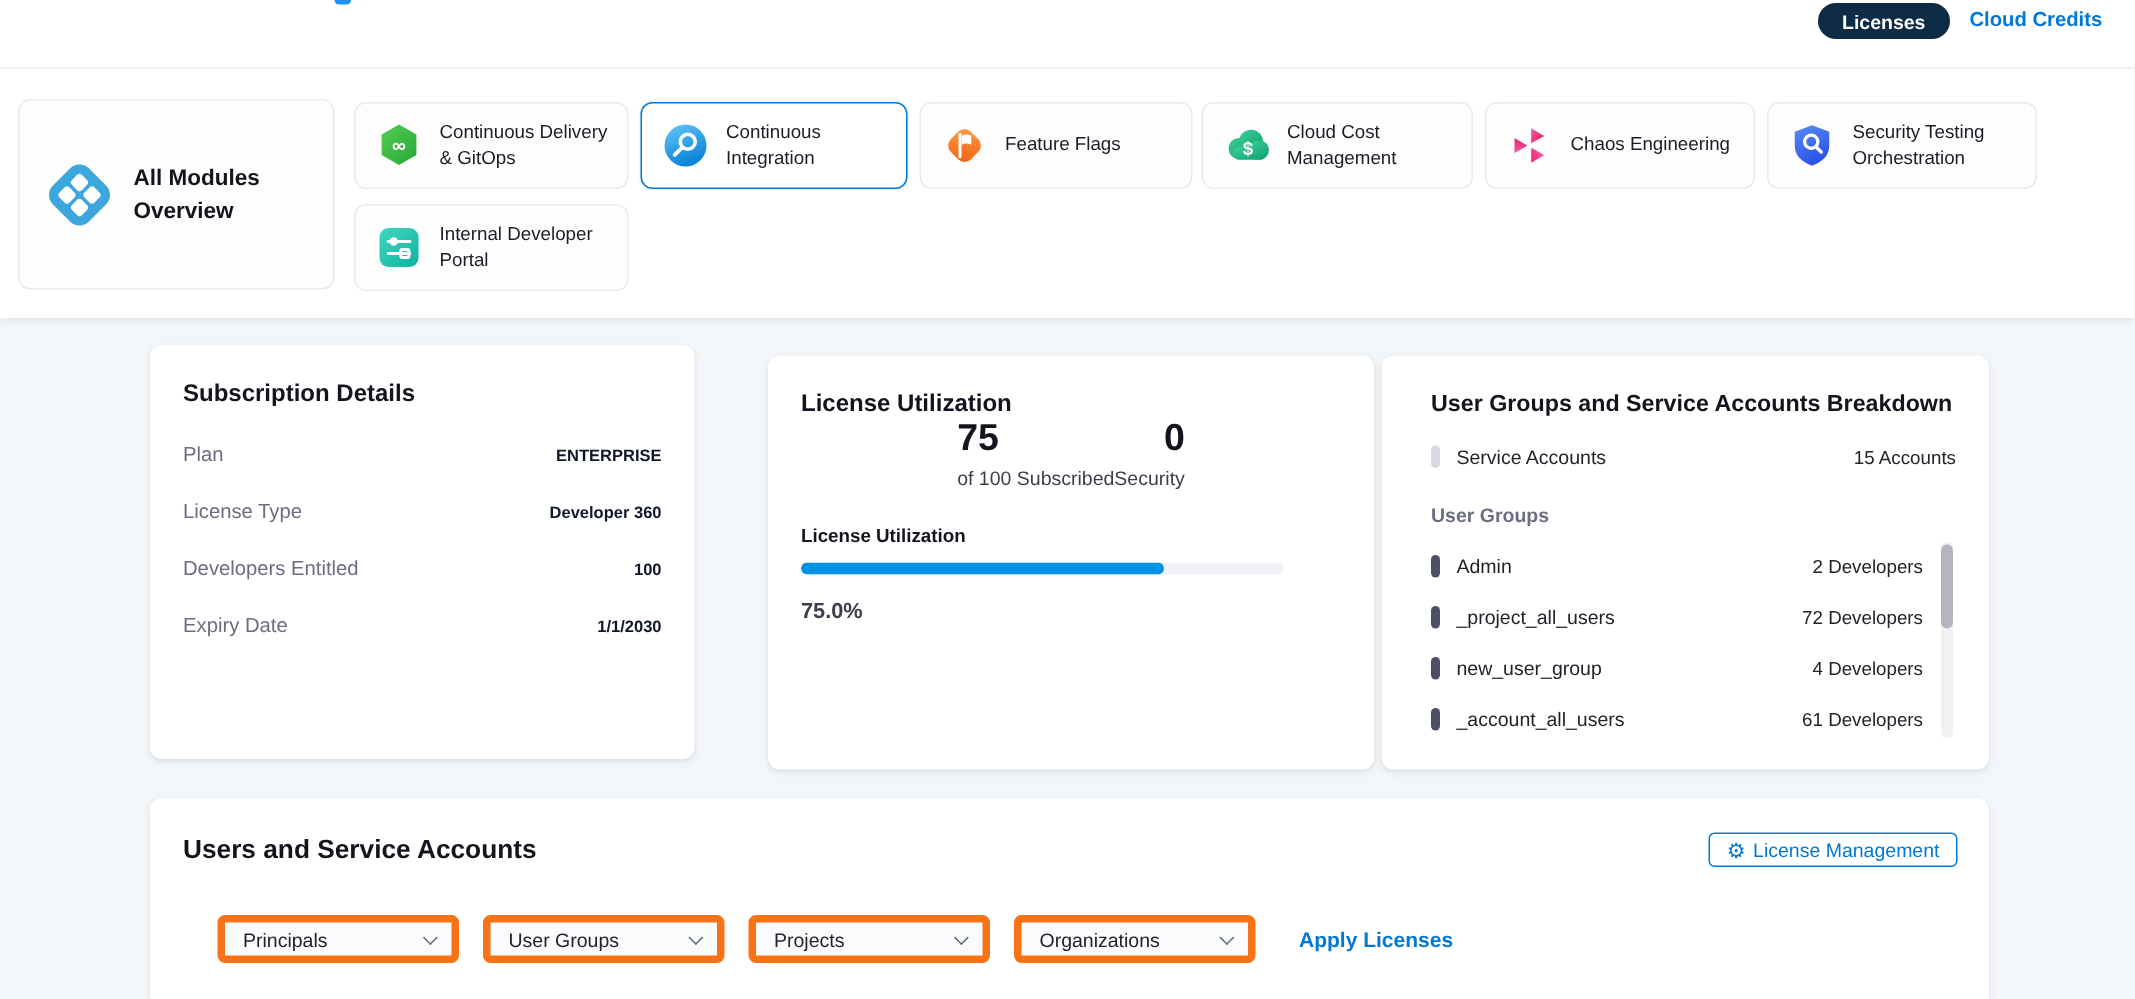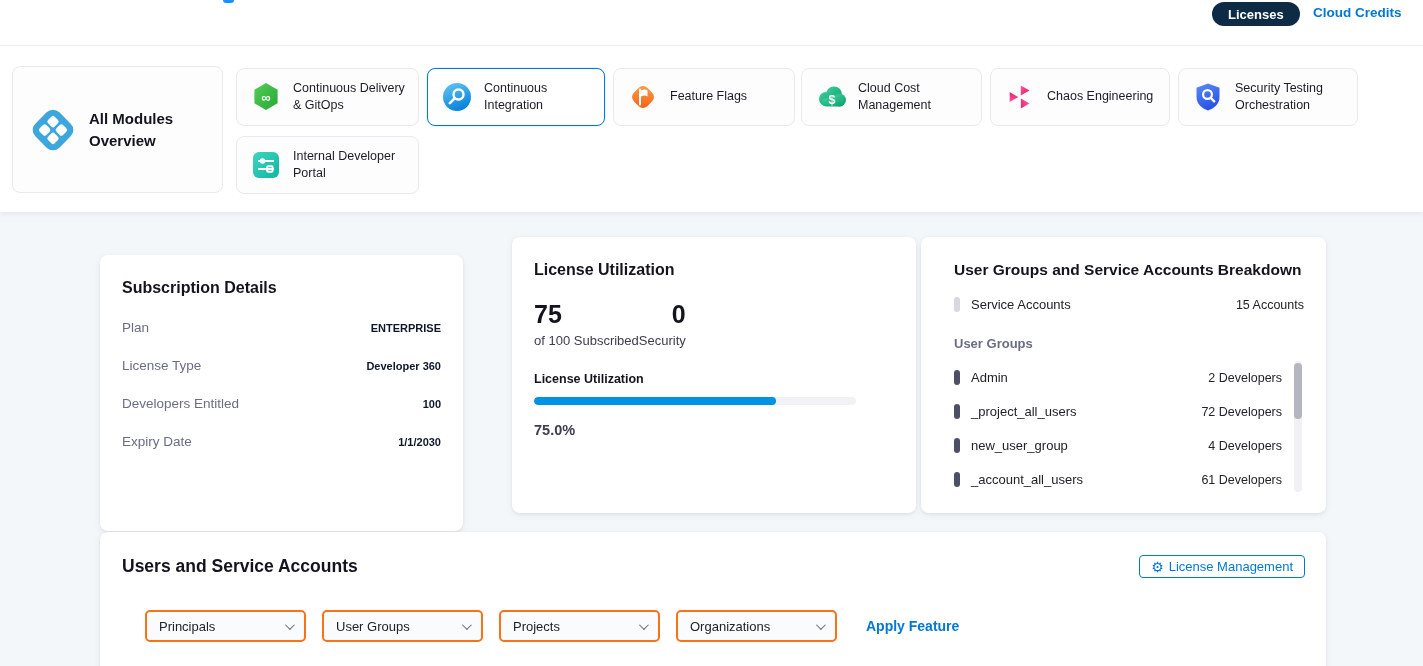--- a/index.html
+++ b/index.html
@@ -39,27 +39,27 @@
     box-shadow:0 0 0 1px rgba(2,120,213,0.08); }
   .mod-icon { margin-left:13px; width:32px; height:32px; flex:0 0 32px; }
   .mod-label { margin-left:11px; font-size:12.5px; font-weight:500;
     line-height:1.4; color:#1c1c28; width:122px; }
 
   
   .card { position:absolute; background:#ffffff; border-radius:8px;
     box-shadow:0 1px 3px rgba(40,41,61,0.06), 0 2px 6px rgba(96,97,112,0.10); }
   .card-title { font-size:16px; font-weight:bold; color:#14141f; }
 
-  #card-subscription { left:100px; top:255px; width:363px; height:276px; padding:24px 22px; }
+  #card-subscription { left:100px; top:230px; width:363px; height:276px; padding:24px 22px; }
   .sub-row { display:flex; justify-content:space-between; align-items:baseline; margin-top:23px; }
   .sub-label { font-size:13.5px; color:#6b6d85; }
   .sub-value { font-size:11px; font-weight:bold; color:#0f172a;text-align:center; }
 
   #card-utilization { left:512px; top:237px; width:404px; height:276px; padding:24px 22px; }
-  .stats-row { display:flex; justify-content:flex-start; margin-top:22px; }
+  .stats-row { display:flex; justify-content:center; }
   .stat-num { font-size:25px; font-weight:bold; color:#14141f; line-height:1.1; }
   .stat-cap { font-size:13px; color:#3d3d4d; margin-top:4px; }
   .stat-right { text-align:right; }
   .bar-label { margin-top:24px; font-size:12.5px; font-weight:bold; color:#14141f; }
   .bar-track { margin-top:11px; width:322px; height:8px; border-radius:4px; background:#f0f2f6; overflow:hidden; }
   .bar-fill { height:8px; border-radius:4px; background:#0092e4; }
   .bar-pct { margin-top:17px; font-size:14.5px; font-weight:bold; color:#3d3d4d; }
 
   #card-breakdown { left:921px; top:237px; width:405px; height:276px; padding:24px 22px 0 33px; }
   .bd-row { display:flex; align-items:center; }
@@ -80,21 +80,21 @@
   
   #card-users { left:100px; top:532px; width:1226px; height:172px; padding:24px 22px; }
   .users-title { font-size:17.5px; font-weight:bold; color:#14141f; }
   .lm-button { position:absolute; right:21px; top:23px; height:23px;
     display:flex; align-items:center; gap:5px; padding:0 11px;
     border:1px solid #0278d5; border-radius:4px; background:#ffffff;
     color:#0278d5; font-size:13px; font-weight:500; cursor:pointer; }
   .gear { font-size:14px; line-height:1; }
   .filters-row { position:absolute; left:45px; top:78px; display:flex; align-items:center; }
   .filter-select { width:161px; height:32px; margin-right:16px;
-    background:#fafbfd; border:2px solid #f97316; border-radius:5px;
+    background:#fafbfd; border:5px solid #f97316; border-radius:5px;
     display:flex; align-items:center; padding:0 12px; cursor:pointer; }
   .filter-label { font-size:13px; color:#22222a; }
   .chev { margin-left:auto; width:7px; height:7px; border-right:1.6px solid #676b7e;
     border-bottom:1.6px solid #676b7e; transform:rotate(45deg) translateY(-2px); }
   .apply-filters { margin-left:13px; font-size:14px; font-weight:bold;
     color:#0278d5; text-decoration:none; }
 </style>
 </head>
 <body>
 
@@ -330,15 +330,15 @@
       <span class="chev"></span>
     </div>
     <div class="filter-select">
       <span class="filter-label">Projects</span>
       <span class="chev"></span>
     </div>
     <div class="filter-select">
       <span class="filter-label">Organizations</span>
       <span class="chev"></span>
     </div>
-    <a class="apply-filters" href="#">Apply Feature</a>
+    <a class="apply-filters" href="#">Apply Licenses</a>
   </div>
 </div>
 
 </body></html>

